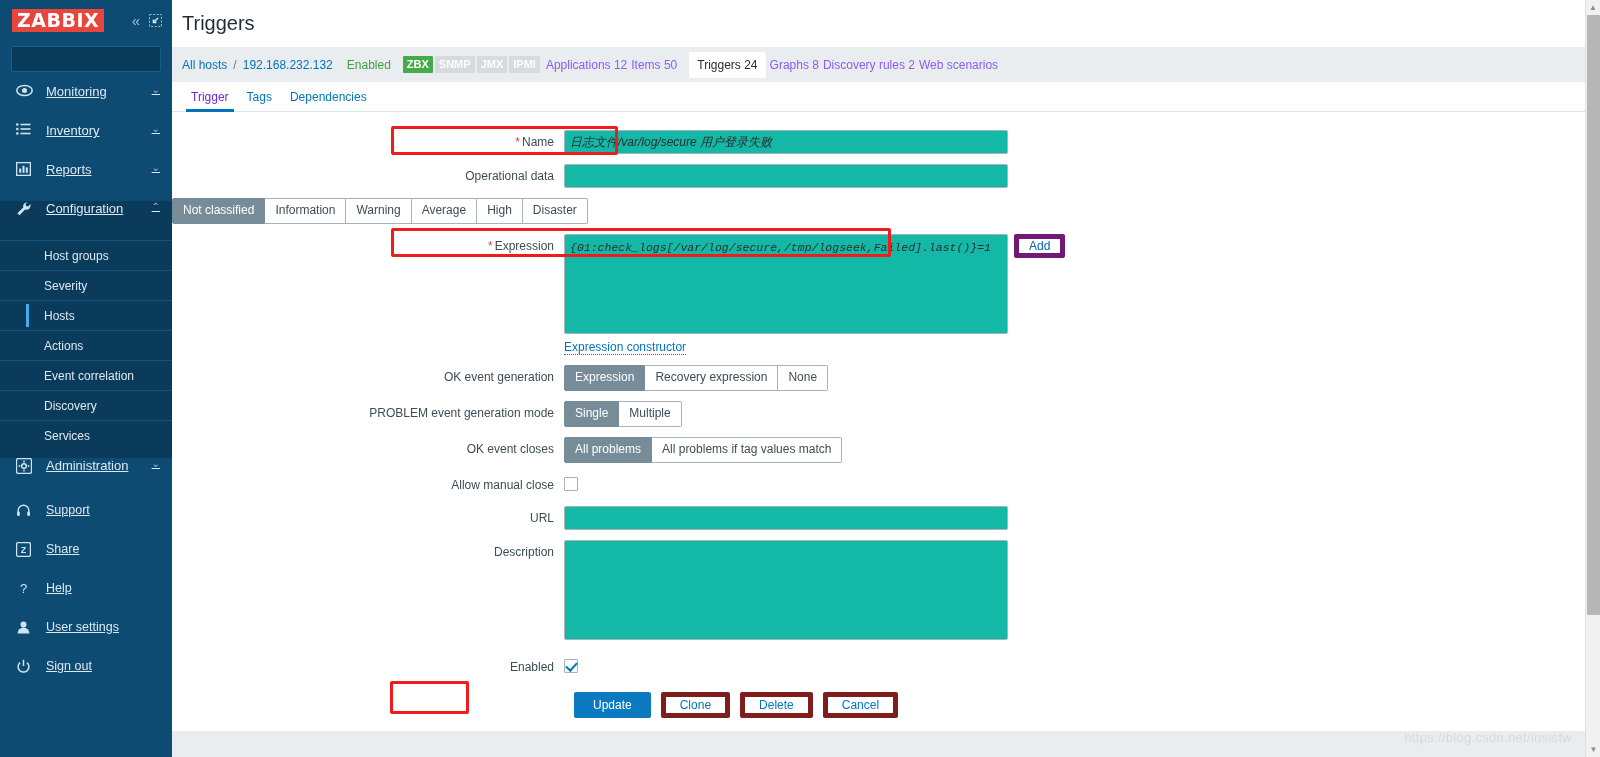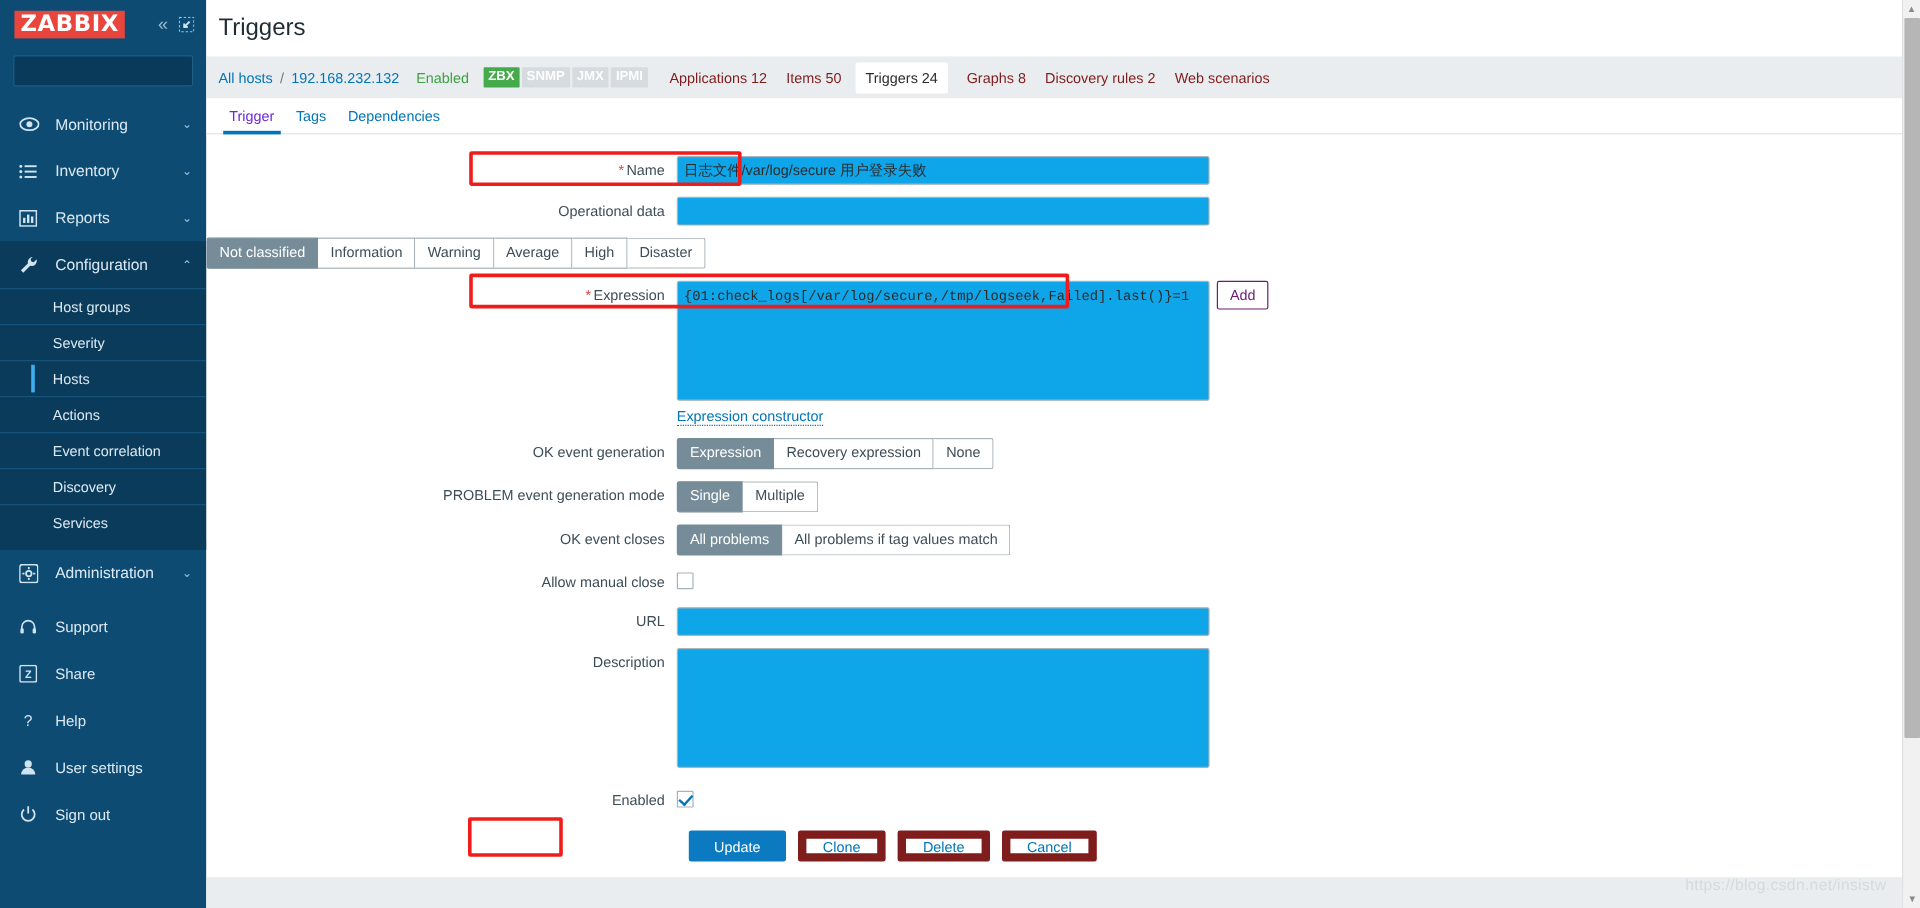--- a/index.html
+++ b/index.html
@@ -43,23 +43,23 @@
     height: 26px; border-radius: 2px;
     display: flex; align-items: center; padding: 0 6px;
   }
   .search-box input {
     flex: 1; background: transparent; border: 0; outline: none;
     color: #cfe3ef; font-size: 12px; font-family: "Liberation Sans", sans-serif;
   }
   .search-ic { color: #cfe0ec; display: flex; }
 
   .nav-item {
-    height: 39px; display: flex; align-items: center;
+    height: 39px; display: flex; align-items: flex-start;
     padding: 0 12px 0 16px; color: #dce9f2; font-size: 13px;
-    cursor: pointer; position: relative;
+    cursor: pointer; position: relative; text-decoration: underline;
   }
   .nav-item .ic { width: 24px; display: flex; align-items: center; color: #cfe3f0; }
   .nav-item .lbl { margin-left: 6px; flex: 1; }
   .nav-item .caret { font-size: 10px; color: #9cc0d8; }
   .nav-item.active { background: #0b3b5b; }
 
   .subnav { background: #0b3b5b; }
   .sub-item {
     height: 30px; display: flex; align-items: center;
     padding-left: 44px; color: #dce9f2; font-size: 12px;
@@ -93,21 +93,21 @@
   .bc-link { color: #0275b8; text-decoration: none; cursor: pointer; }
   .bc-sep { color: #6b7c86; margin: 0 6px; }
   .bc-enabled { color: #3fa142; margin-left: 14px; }
   .badges { display: flex; margin-left: 12px; }
   .badge {
     font-size: 11px; font-weight: bold; padding: 2px 4px;
     line-height: 13px; color: #fff; background: #45ab4a; margin-right: 2px;
     border-radius: 1px;
   }
   .badge.off { background: #d6dbdf; color: #fdfdfd; }
-  .bc-item { margin-left: 16px; color: #7f1d1d; cursor: pointer; }
+  .bc-item { margin-left: 4px; color: #8b5cf6; cursor: pointer; }
   .bc-item.current {
     background: #fff; color: #2b2b2b; padding: 6px 8px;
     margin-left: 12px; border-radius: 2px; cursor: default;
   }
 
   .tabbar {
     height: 30px; border-bottom: 1px solid #dfe4e7;
     display: flex; align-items: flex-end; padding-left: 10px; background: #fff;
   }
   .tab {
@@ -125,24 +125,24 @@
   .row { display: flex; align-items: flex-start; margin-bottom: 10px; }
   .lab {
     width: 392px; text-align: right; padding-right: 10px;
     font-size: 12px; color: #3d4d57; padding-top: 5px;
     flex: 0 0 392px;
   }
   .req { color: #d44; margin-right: 2px; }
   .fld { position: relative; }
 
   input.text, textarea.text {
-    border: 1px solid #a8b2b9; background: #0ea5e9;
+    border: 1px solid #a8b2b9; background: #14b8a6;
     font-family: "Liberation Sans", sans-serif;
     font-size: 12px; color: #2b2b2b;
-    padding: 3px 5px; outline: none; border-radius: 2px;
+    padding: 3px 5px; outline: none; border-radius: 2px; font-style: italic;
   }
   input.text { height: 24px; }
   .in-name { width: 444px; }
   .in-opdata { width: 444px; }
   .in-url { width: 444px; }
   textarea.mono {
     width: 444px; height: 100px; resize: none;
     font-family: "Liberation Mono", monospace; font-size: 11.5px;
     line-height: 17px; padding: 4px 5px;
   }
@@ -152,42 +152,42 @@
   .radio-group .opt {
     border: 1px solid #a8b2b9; border-left: 0;
     background: #fff; color: #3d4d57; font-size: 12px;
     padding: 4px 10px 5px 10px; cursor: pointer; line-height: 15px;
   }
   .radio-group .opt:first-child { border-left: 1px solid #a8b2b9; border-radius: 2px 0 0 2px; }
   .radio-group .opt:last-child { border-radius: 0 2px 2px 0; }
   .radio-group .opt.sel { background: #768d99; color: #fff; border-color: #768d99; }
 
   .btn-add {
-    border: 1px solid #701a75; background: #fff; color: #701a75;
+    border: 5px solid #701a75; background: #fff; color: #0369a1;
     font-size: 12px; height: 24px; padding: 0 10px; cursor: pointer;
     border-radius: 2px; font-family: "Liberation Sans", sans-serif;
   }
   .link-constructor {
     color: #0275b8; font-size: 12px; cursor: pointer;
     border-bottom: 1px dotted #0275b8; display: inline-block; margin-top: 6px;
   }
   .cbx {
     width: 14px; height: 14px; border: 1px solid #a8b2b9; background: #fff;
     display: inline-block; position: relative; cursor: pointer; border-radius: 1px;
     margin-top: 4px;
   }
   .cbx.on::after {
     content: ""; position: absolute; left: 3px; top: 0px;
     width: 5px; height: 9px; border: solid #0275b8;
     border-width: 0 2px 2px 0; transform: rotate(42deg);
   }
 
   .btnrow { display: flex; gap: 10px; margin-left: 402px; margin-top: 16px; }
   .btn {
-    border: 7px solid #7f1d1d; background: #fff; color: #0275b8;
+    border: 5px solid #7f1d1d; background: #fff; color: #0275b8;
     font-size: 12px; height: 26px; padding: 0 14px; cursor: pointer;
     border-radius: 2px; font-family: "Liberation Sans", sans-serif;
   }
   .btn.primary { background: #0c7ac0; border-color: #0c7ac0; color: #fff; }
 
   
   .redbox {
     position: absolute; border: 3px solid #f01c1c;
     pointer-events: none; border-radius: 2px; z-index: 5;
   }

